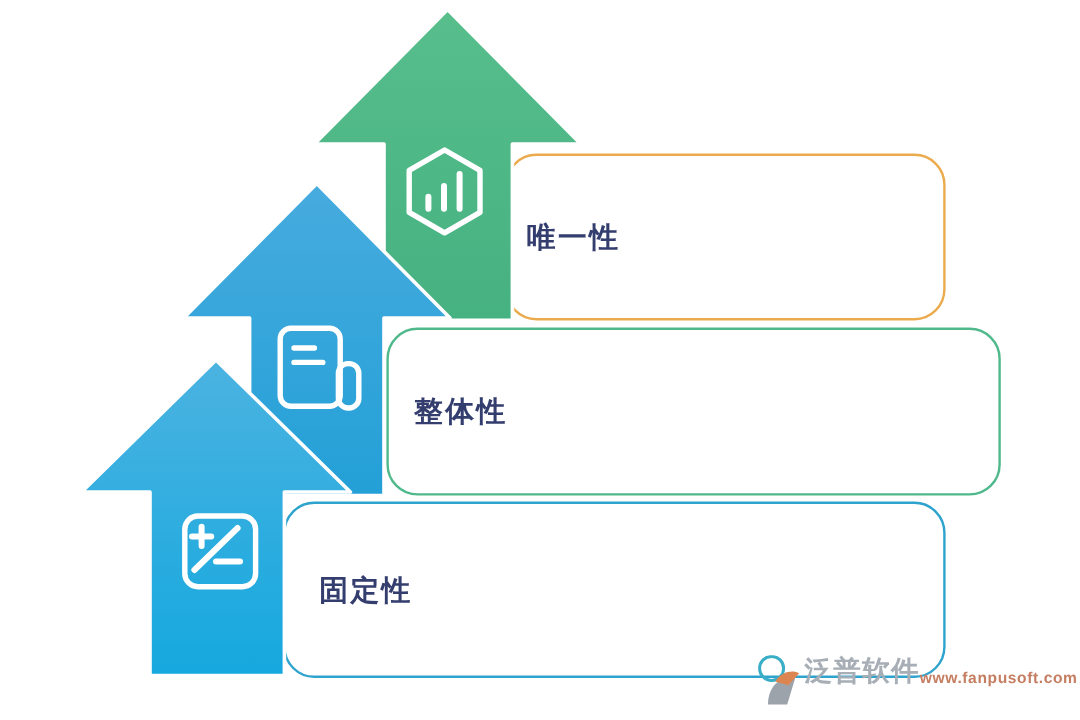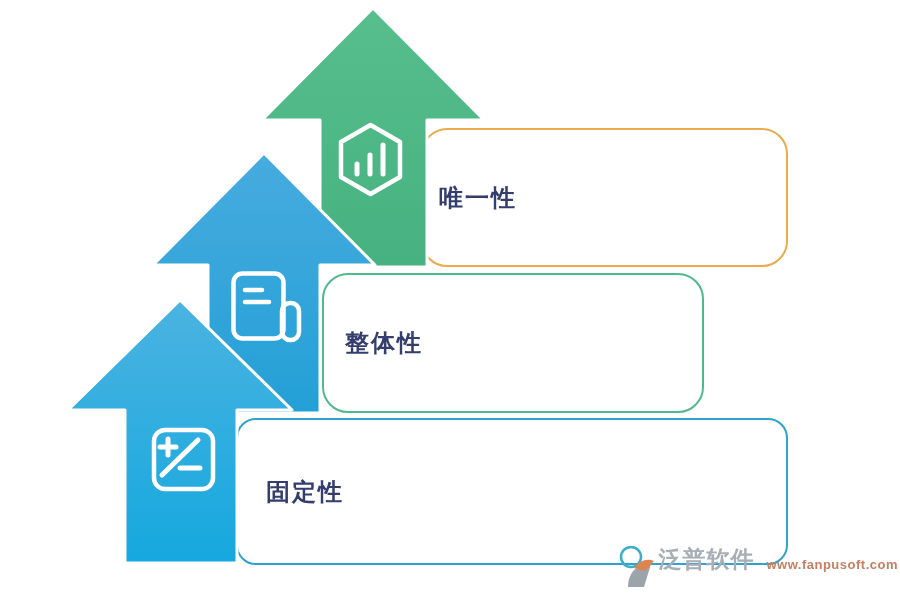--- a/index.html
+++ b/index.html
@@ -10,51 +10,51 @@
   
   .fbox{
     position:absolute;background:#ffffff;border:2px solid #ccc;
     border-radius:26px;display:flex;align-items:center;z-index:1;
     box-sizing:border-box;
   }
   .fbox .label{
     font-size:24px;font-weight:bold;color:#333D6E;letter-spacing:2px;
   }
   .box-1{left:421px;top:128px;width:367px;height:139px;padding-left:16px;}
-  .box-2{left:322px;top:273px;width:382px;height:140px;padding-left:21px;}
+  .box-2{left:322px;top:273px;width:512px;height:140px;padding-left:21px;}
   .box-3{left:236px;top:418px;width:552px;height:147px;padding-left:28px;}
   
   .arrows{position:absolute;left:0;top:0;z-index:2;}
   
   .watermark{
     position:absolute;right:2px;bottom:8px;z-index:3;display:flex;
     align-items:flex-start;
   }
   .wm-text{display:flex;align-items:flex-end;}
   .wm-brand{
     font-size:23px;font-weight:bold;color:#A8AEB6;letter-spacing:1px;
     line-height:26px;
   }
   .wm-url{
     font-size:13px;font-weight:bold;color:#C57E61;letter-spacing:0.5px;
-    line-height:15px;margin-top:1px;margin-left:12px;
+    line-height:15px;margin-top:1px;
   }
 </style>
 </head>
 <body>
 
 <div class="stage">
 
   <div class="fbox box-1" style="border-color: rgb(235, 171, 77);">
     <span class="label" style="color: rgb(51, 61, 110);">唯一性</span>
   </div>
   <div class="fbox box-2" style="border-color: rgb(80, 185, 139);">
     <span class="label" style="color: rgb(51, 61, 110);">整体性</span>
   </div>
-  <div class="fbox box-3" style="border-color: rgb(46, 163, 206); border-radius: 20px;">
+  <div class="fbox box-3" style="border-color: rgb(46, 163, 206);">
     <span class="label" style="color: rgb(51, 61, 110);">固定性</span>
   </div>
 
   <svg class="arrows" width="900" height="600" viewBox="0 0 900 600">
     <defs>
       <linearGradient id="gradGreen" x1="0" y1="0" x2="0" y2="1">
         <stop offset="0" stop-color="#57BE8C"></stop>
         <stop offset="1" stop-color="#46B181"></stop>
       </linearGradient>
       <linearGradient id="gradBlue" x1="0" y1="0" x2="0" y2="1">

